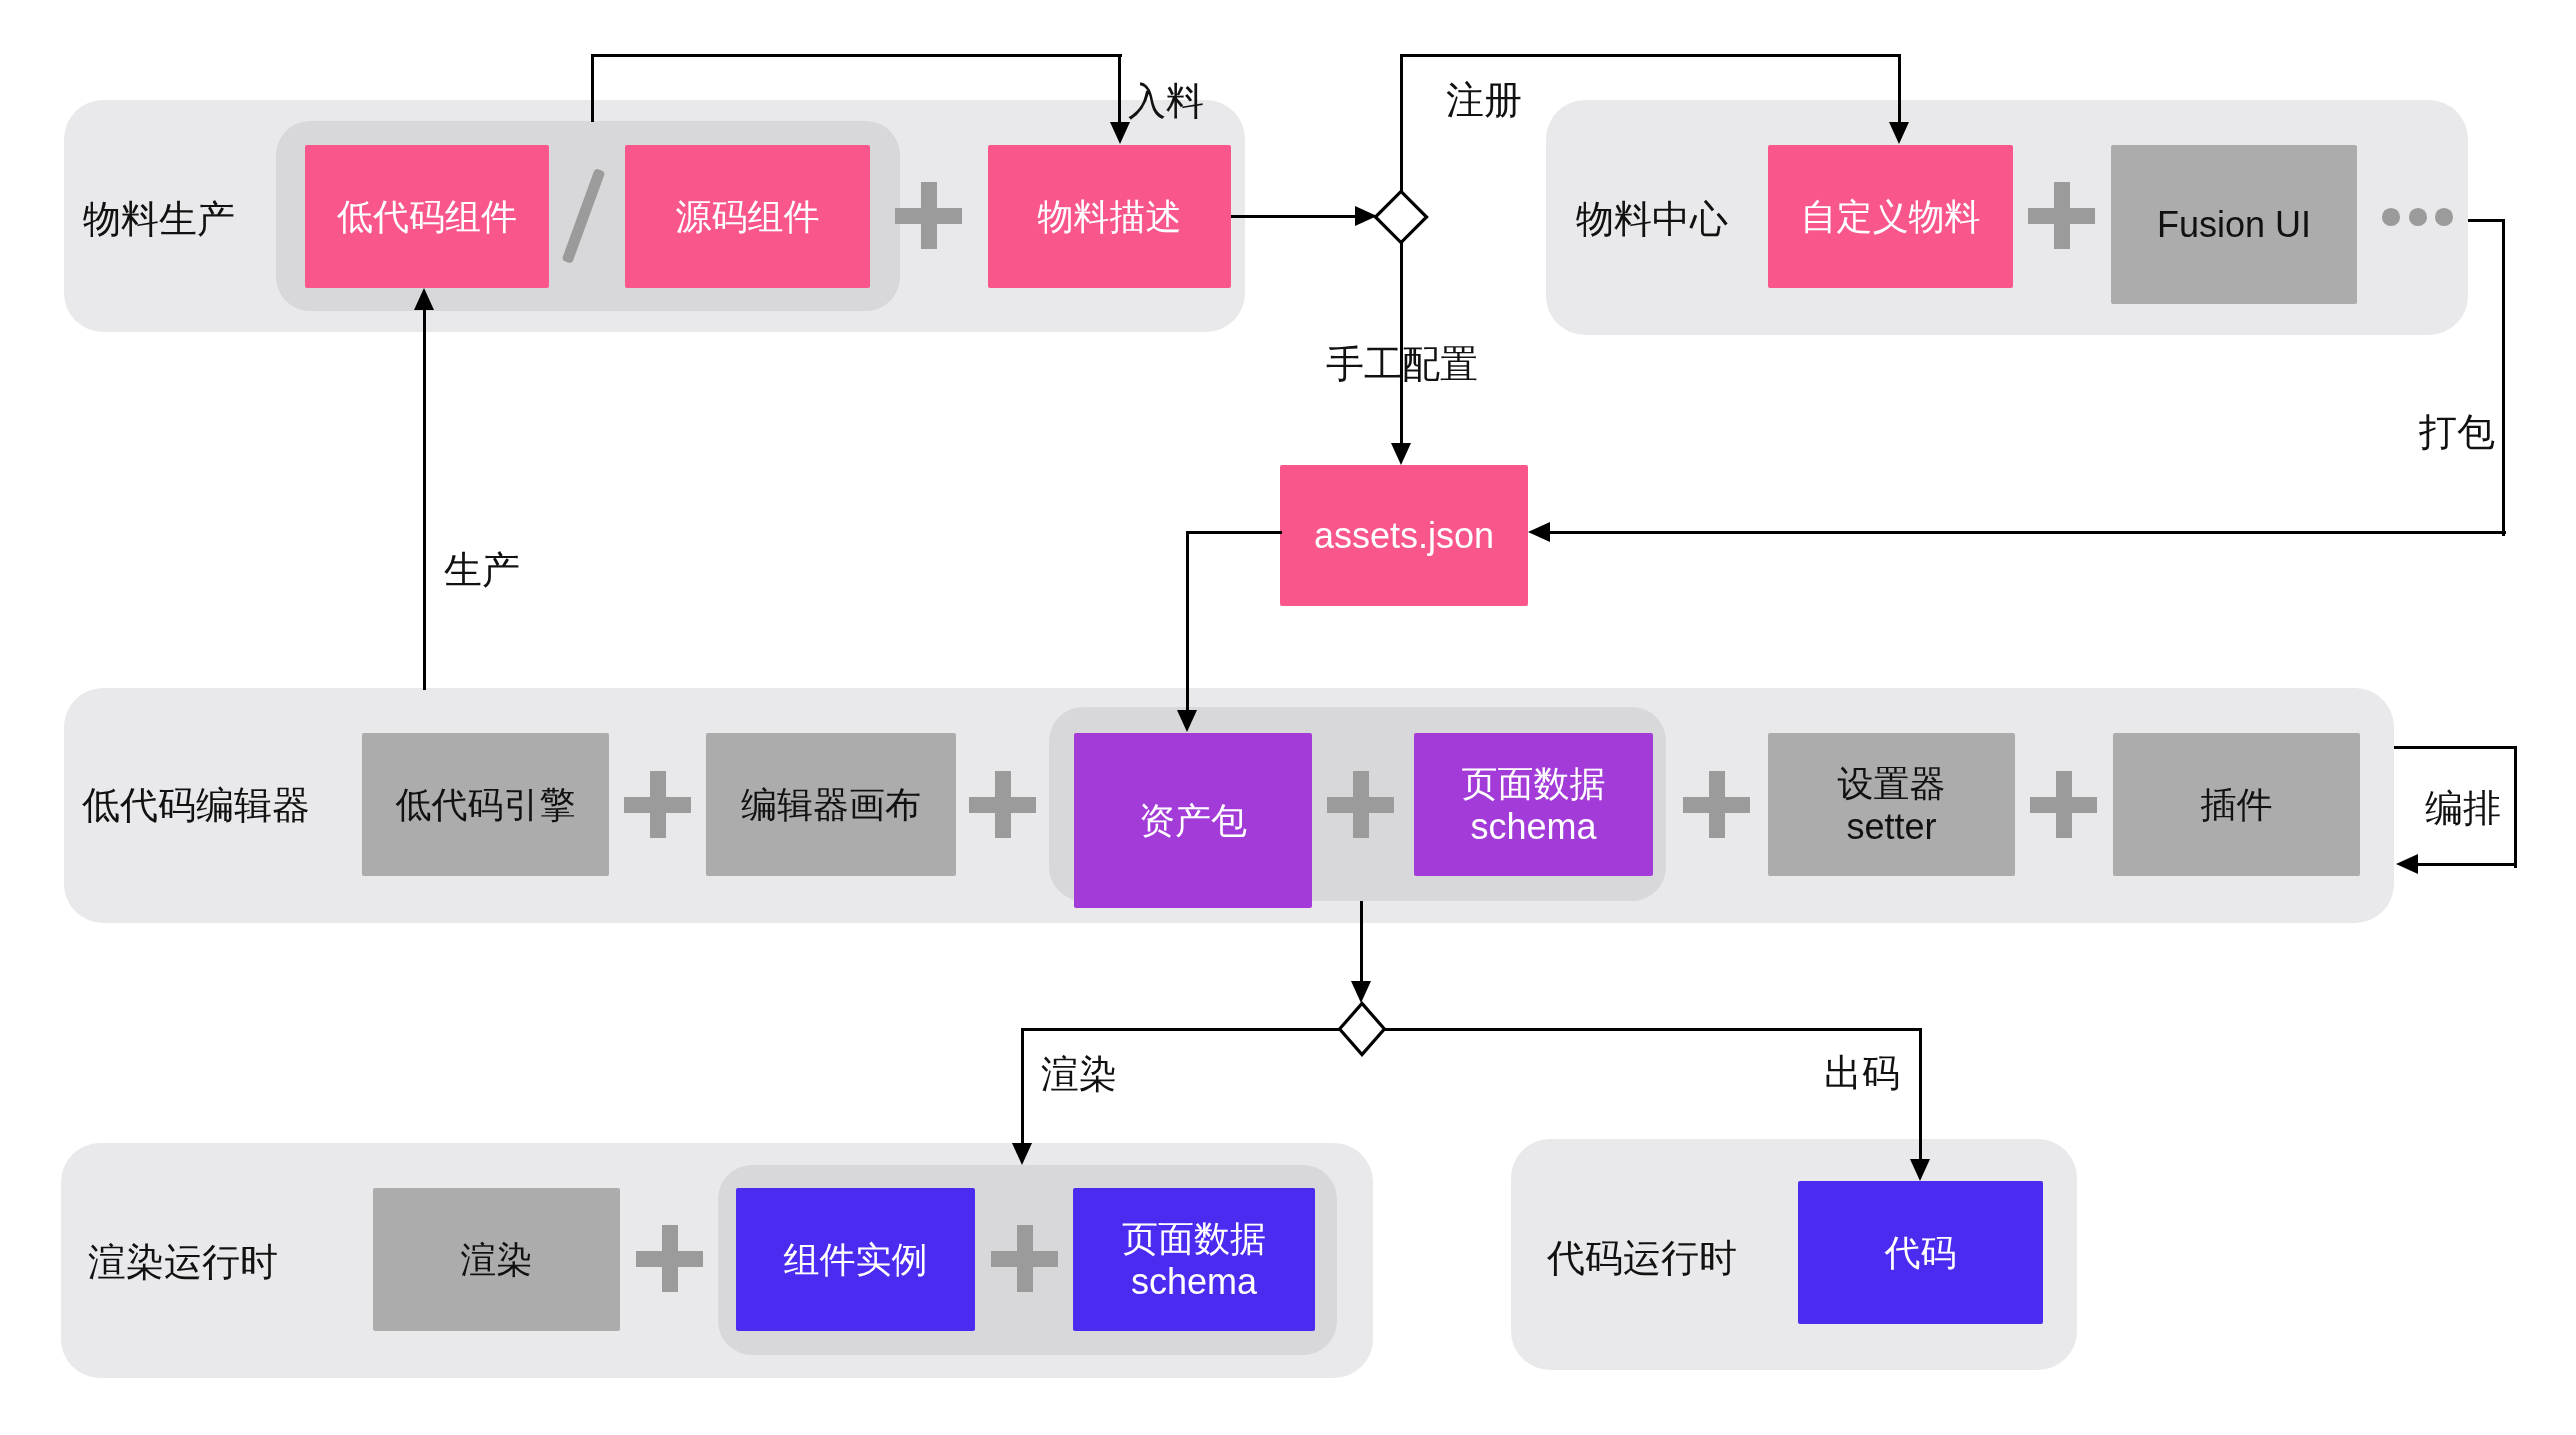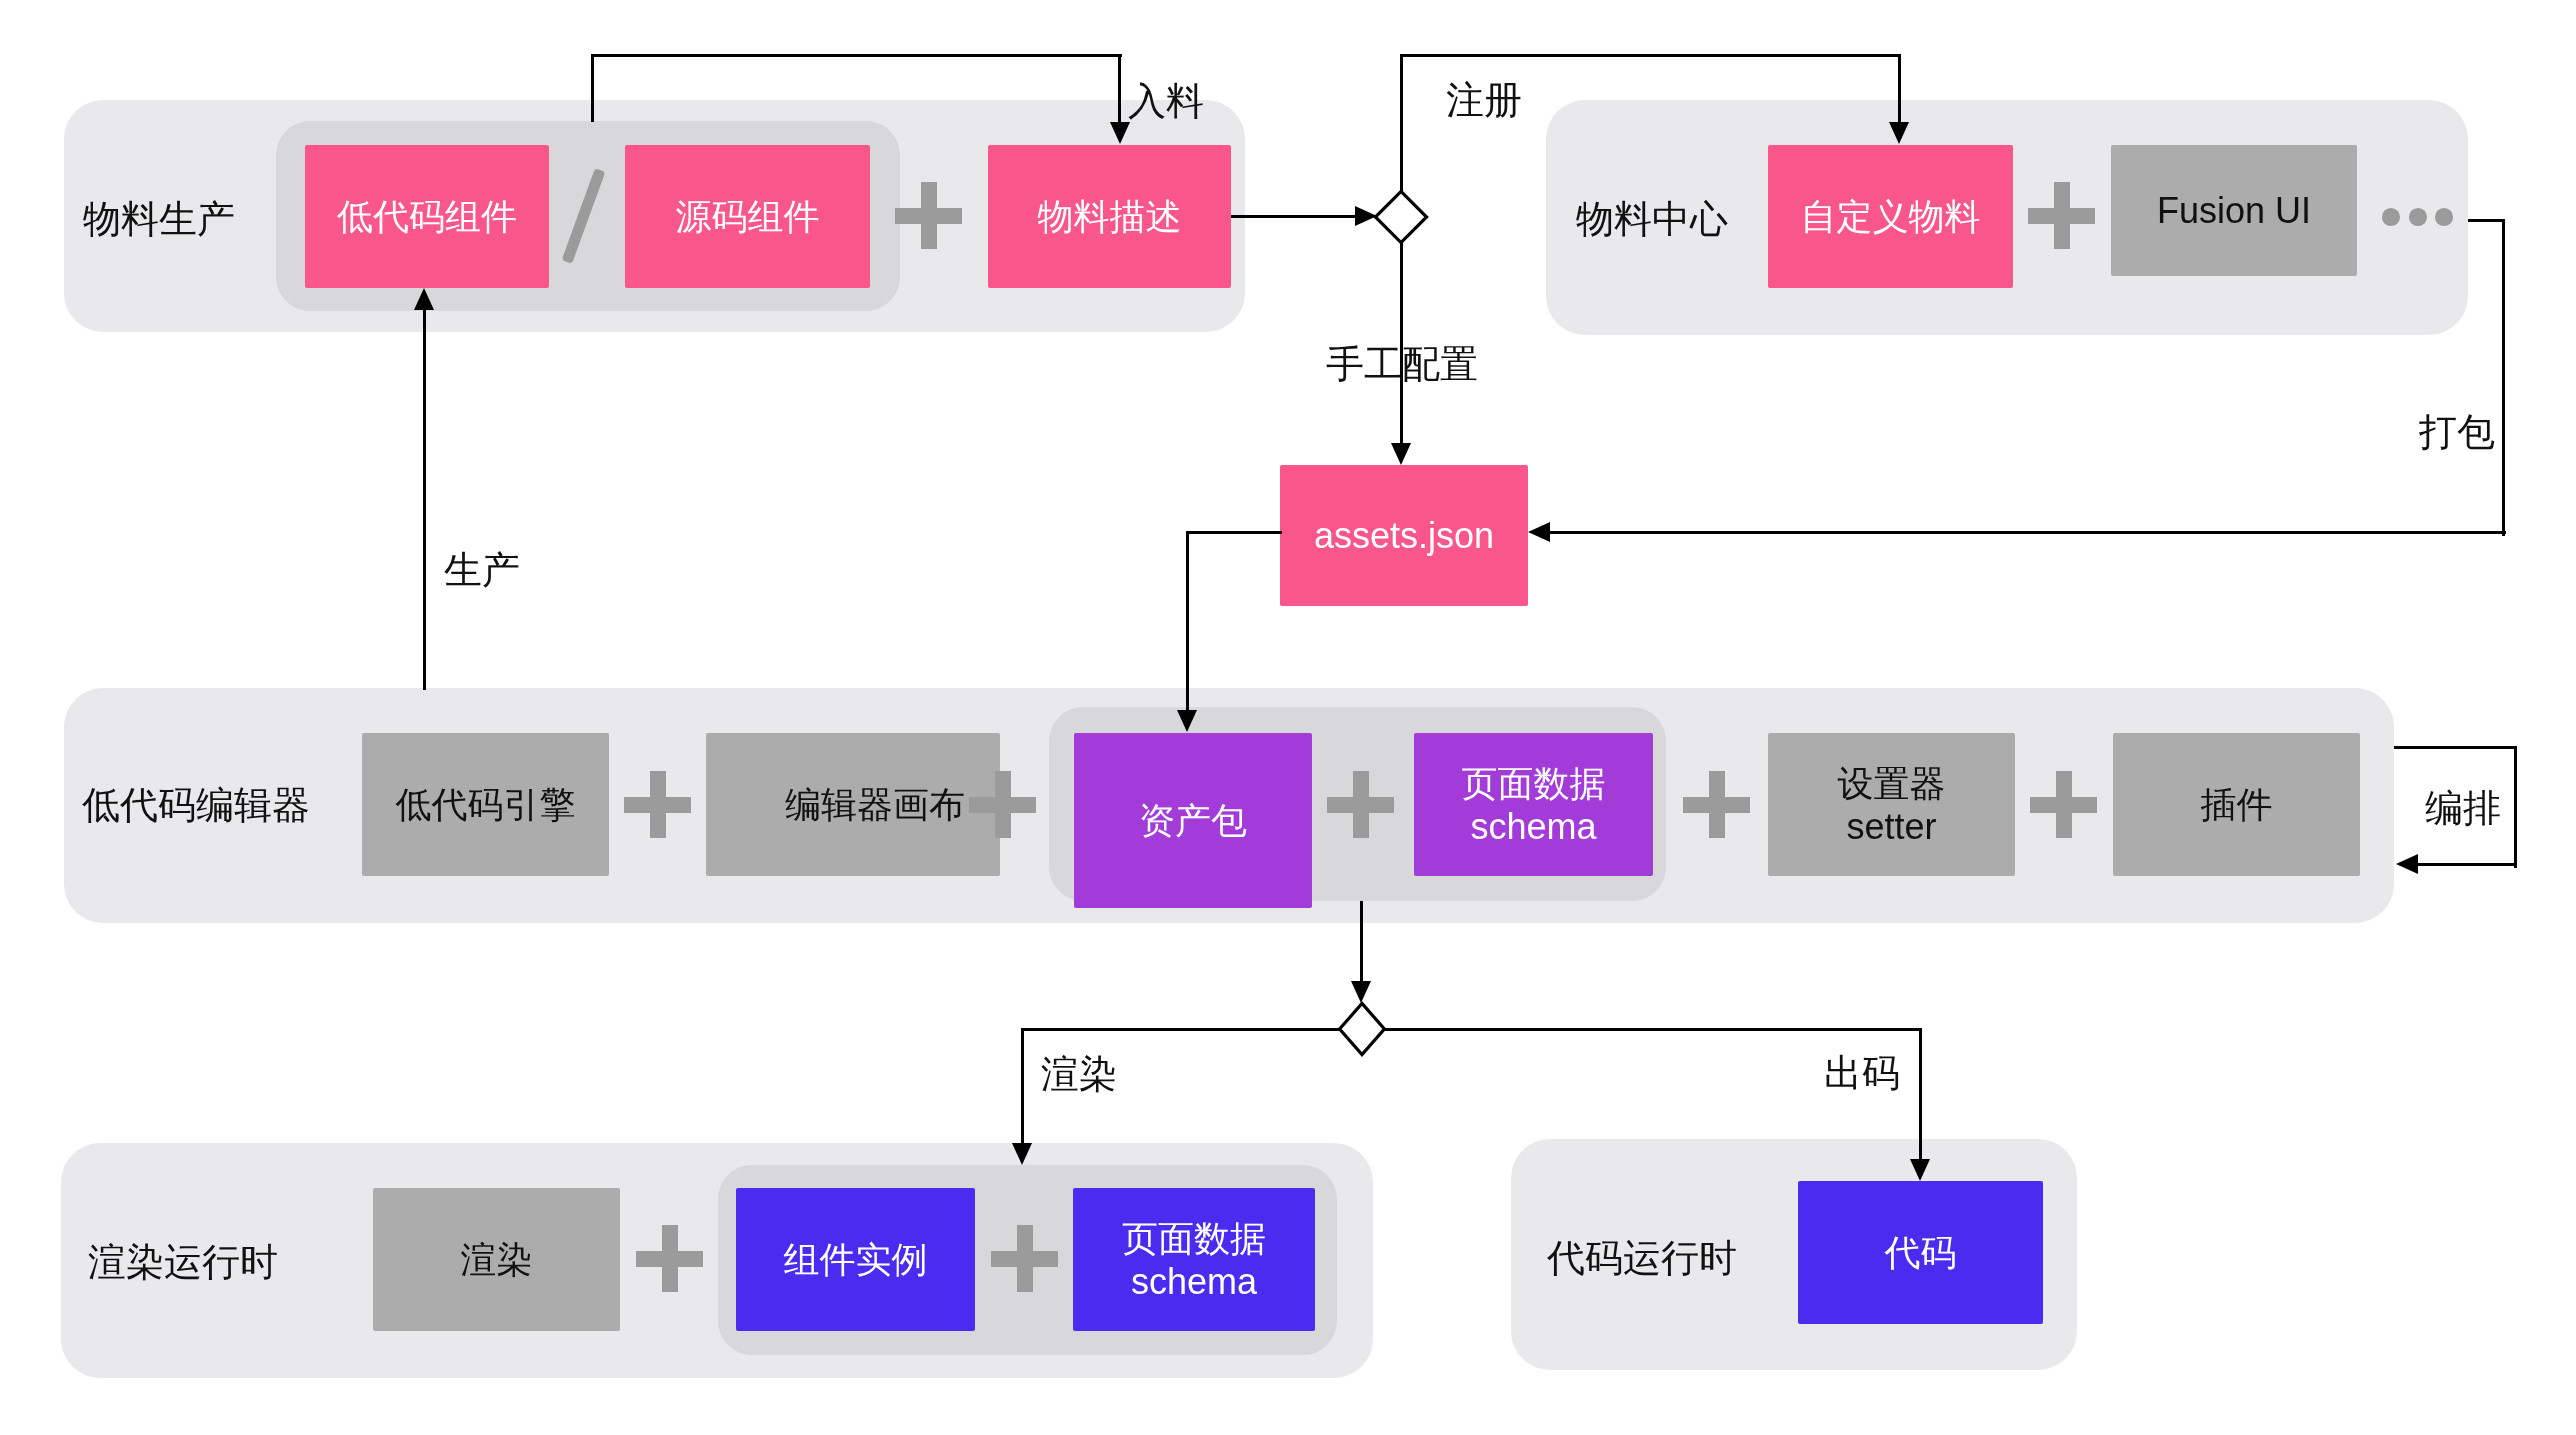--- a/index.html
+++ b/index.html
@@ -65,30 +65,30 @@
   <div class="sec-label" style="left:88px;top:1241px;">渲染运行时</div>
   <div class="sec-label" style="left:1547px;top:1237px;">代码运行时</div>
 
   <div class="box pink" style="left:305px;top:145px;width:244px;height:143px;">低代码组件</div>
   <div class="slash"></div>
   <div class="box pink" style="left:625px;top:145px;width:245px;height:143px;">源码组件</div>
   <div class="plus" style="left:895px;top:182px;"></div>
   <div class="box pink" style="left:988px;top:145px;width:243px;height:143px;">物料描述</div>
   <div class="box pink" style="left:1768px;top:145px;width:245px;height:143px;">自定义物料</div>
   <div class="plus" style="left:2028px;top:182px;"></div>
-  <div class="box gray" style="left:2111px;top:145px;width:246px;height:131px;">Fusion UI</div>
+  <div class="box gray" style="left:2111px;top:145px;width:246px;height:159px;">Fusion UI</div>
   <div class="dot" style="left:2382px;top:208px;"></div>
   <div class="dot" style="left:2409px;top:208px;"></div>
   <div class="dot" style="left:2435px;top:208px;"></div>
 
   <div class="box pink" style="left:1280px;top:465px;width:248px;height:141px;">assets.json</div>
 
   <div class="box gray" style="left:362px;top:733px;width:247px;height:143px;">低代码引擎</div>
   <div class="plus" style="left:624px;top:771px;"></div>
-  <div class="box gray" style="left:706px;top:733px;width:250px;height:143px;padding-left:44px;">编辑器画布</div>
+  <div class="box gray" style="left:706px;top:733px;width:250px;height:143px;">编辑器画布</div>
   <div class="plus" style="left:969px;top:771px;"></div>
   <div class="box purple" style="left:1074px;top:733px;width:238px;height:175px;">资产包</div>
   <div class="plus" style="left:1327px;top:771px;"></div>
   <div class="box purple" style="left:1414px;top:733px;width:239px;height:143px;">
     <span>页面数据</span>
     <span>schema</span>
   </div>
   <div class="plus" style="left:1683px;top:771px;"></div>
   <div class="box gray" style="left:1768px;top:733px;width:247px;height:143px;">
     <span>设置器</span>

